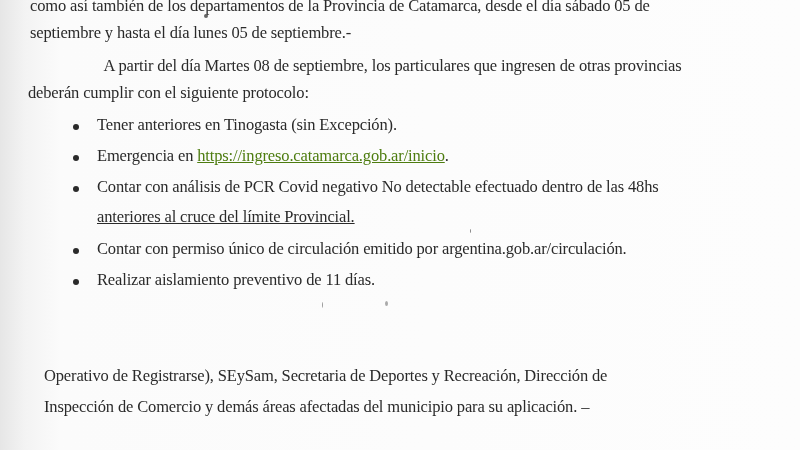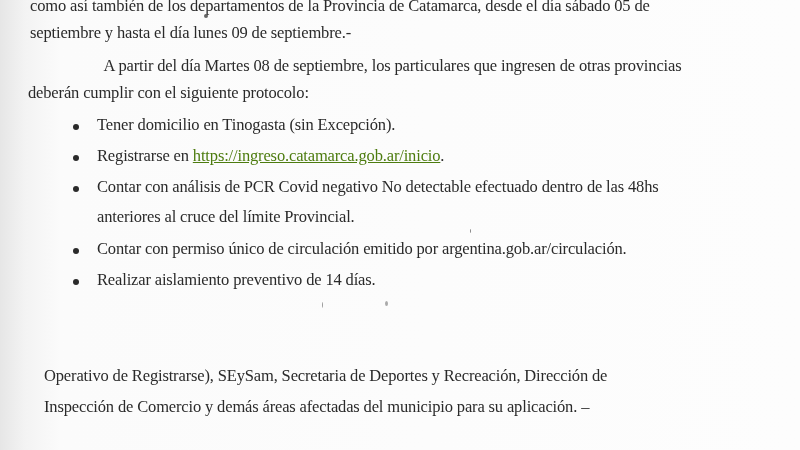--- a/index.html
+++ b/index.html
@@ -21,42 +21,42 @@
   .link { text-decoration:underline; color:#4d7c0f; }
   .art-heading { font-weight:bold; font-style:italic; text-decoration:underline; }
   .speck { position:absolute; background:#666; border-radius:50%; }
 </style>
 </head>
 <body>
 
 <div class="page">
 
   <div class="line just" style="left:30px; top:-4px; width:453px;"><span>como así también de los departamentos de la Provincia de Catamarca, desde el día sábado 05 de</span></div>
-  <div class="line" style="left:30px; top:23px;">septiembre y hasta el día lunes 09 de septiembre.-</div>
+  <div class="line" style="left:30px; top:23px;">septiembre y hasta el día lunes 05 de septiembre.-</div>
 
   <div class="line" style="left:44px; top:56px; width:697px;text-align:center;">A partir del día Martes 08 de septiembre, los particulares que ingresen de otras provincias</div>
   <div class="line" style="left:28px; top:83px;">deberán cumplir con el siguiente protocolo:</div>
 
   <div class="bullet-dot" style="left:73px; top:124px;"></div>
-  <div class="line" style="left:97px; top:115px;">Tener domicilio en Tinogasta (sin Excepción).</div>
+  <div class="line" style="left:97px; top:115px;">Tener anteriores en Tinogasta (sin Excepción).</div>
 
   <div class="bullet-dot" style="left:73px; top:155px;"></div>
   <div class="line" style="left:97px; top:146px;">
-    <span>Registrarse en </span><span class="link">https://ingreso.catamarca.gob.ar/inicio</span><span>.</span>
+    <span>Emergencia en </span><span class="link">https://ingreso.catamarca.gob.ar/inicio</span><span>.</span>
   </div>
 
   <div class="bullet-dot" style="left:73px; top:186px;"></div>
   <div class="line" style="left:97px; top:177px;">Contar con análisis de PCR Covid negativo No detectable efectuado dentro de las 48hs</div>
-  <div class="line" style="left:97px; top:207px;">anteriores al cruce del límite Provincial.</div>
+  <div class="line" style="left:97px; top:207px;text-decoration:underline;">anteriores al cruce del límite Provincial.</div>
 
   <div class="bullet-dot" style="left:73px; top:248px;"></div>
   <div class="line" style="left:97px; top:239px;text-align:right;">Contar con permiso único de circulación emitido por argentina.gob.ar/circulación.</div>
 
   <div class="bullet-dot" style="left:73px; top:279px;"></div>
-  <div class="line" style="left:97px; top:270px;">Realizar aislamiento preventivo de 14 días.</div>
+  <div class="line" style="left:97px; top:270px;">Realizar aislamiento preventivo de 11 días.</div>
 
   <div class="line" style="left:44px; top:366px;">Operativo de Registrarse), SEySam, Secretaria de Deportes y Recreación, Dirección de</div>
   <div class="line" style="left:44px; top:397px;">Inspección de Comercio y demás áreas afectadas del municipio para su aplicación. –</div>
 
   <div class="speck" style="left:204px; top:14px; width:4px; height:4px;"></div>
   <div class="speck" style="left:322px; top:302px; width:1px; height:6px; background:#999;"></div>
   <div class="speck" style="left:385px; top:301px; width:3px; height:5px; background:#aaa;"></div>
   <div class="speck" style="left:470px; top:229px; width:1px; height:4px; background:#888;"></div>
 </div>
 

